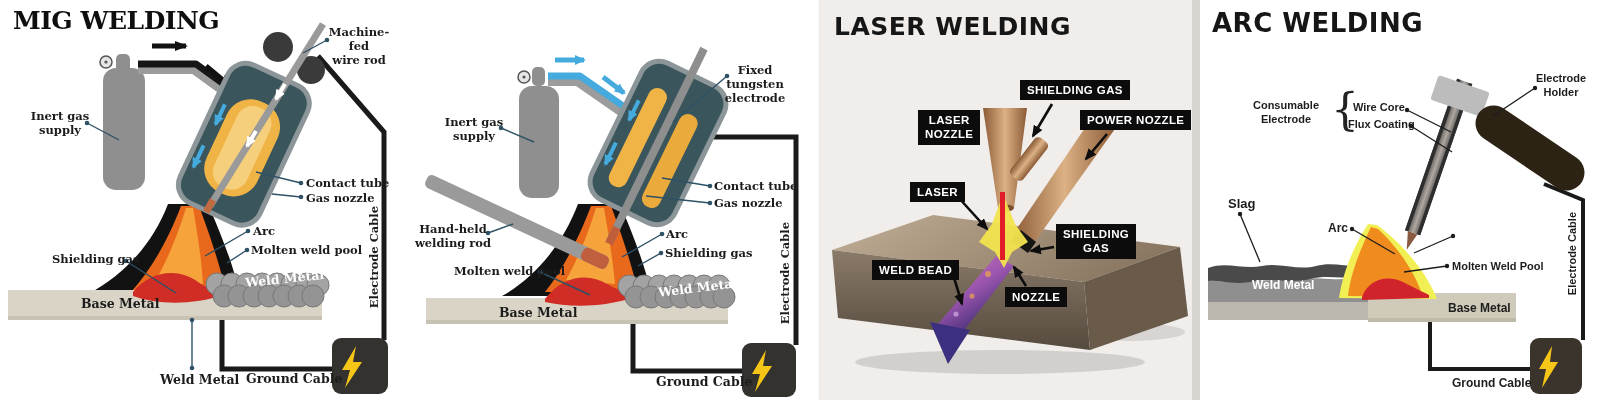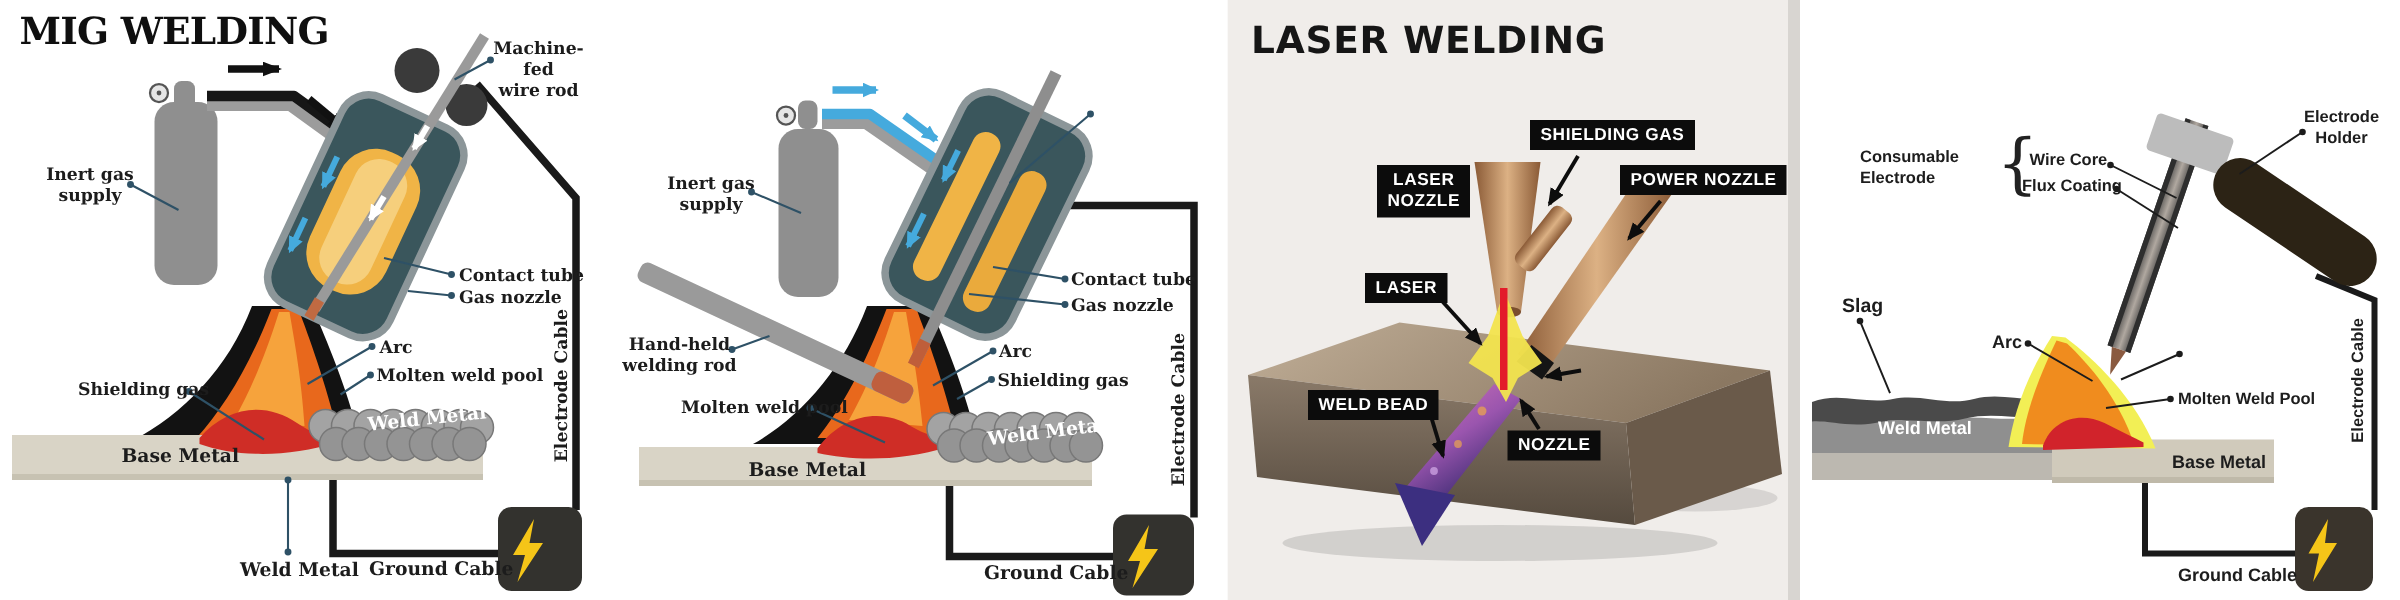--- a/index.html
+++ b/index.html
@@ -8,21 +8,21 @@
   .panel svg{position:absolute;left:0;top:0;}
   .lb{position:absolute;}
   .serif{font-family:"DejaVu Serif","Liberation Serif",serif;font-weight:700;font-size:11.5px;color:#1c1c1c;line-height:1.2;}
   .sans{font-family:"Liberation Sans","DejaVu Sans",sans-serif;font-weight:700;font-size:11px;color:#1d1d1d;line-height:1.25;}
   .t-serif{font-family:"DejaVu Serif","Liberation Serif",serif;font-weight:800;font-size:25px;letter-spacing:-0.5px;color:#0f0f0f;line-height:1;}
   .t-sans{font-family:"DejaVu Sans","Liberation Sans",sans-serif;font-weight:800;font-size:25px;letter-spacing:.5px;color:#161616;line-height:1;}
   .box{background:#0c0c0c;color:#fff;font-family:"Liberation Sans",sans-serif;font-weight:700;
        font-size:11.5px;letter-spacing:.4px;padding:3px 7px;line-height:1.25;text-align:center;}
   .pre{white-space:pre-line;}
   .ctr{text-align:center;}
-  .rt{text-align:left;}
+  .rt{text-align:center;}
   .white{color:#fff;}
   .vert{writing-mode:vertical-rl;transform:rotate(180deg);}
   .panel-laser{background:linear-gradient(90deg,#ffffff 0px,#ffffff 18px,#f0edea 19px,#f0edea 100%);padding-left:11px;}
   .brace{font-family:"DejaVu Serif",serif;font-weight:400;font-size:44px;line-height:1;color:#222;}
 </style>
 </head>
 <body>
 
 <div id="stage">
 
@@ -212,20 +212,22 @@
         <circle cx="327" cy="76" r="2.3"></circle>
           <circle cx="101" cy="128" r="2.3"></circle>
           <circle cx="310" cy="186" r="2.3"></circle>
           <circle cx="310" cy="203" r="2.3"></circle>
           <circle cx="262" cy="234" r="2.3"></circle>
           <circle cx="261" cy="253" r="2.3"></circle>
           <circle cx="140" cy="272" r="2.3"></circle>
           <circle cx="88" cy="233" r="2.3"></circle>
       </g>
     </svg>
+    <div class="lb serif pre ctr" style="left:312px;top:64px;width:86px">Fixed tungsten
+electrode</div>
     <div class="lb serif pre ctr" style="left:44px;top:116px;width:60px">Inert gas
 supply</div>
     <div class="lb serif pre ctr" style="left:14px;top:223px;width:78px">Hand-held
 welding rod</div>
     <div class="lb serif" style="left:314px;top:180px">Contact tube</div>
     <div class="lb serif" style="left:314px;top:197px">Gas nozzle</div>
     <div class="lb serif" style="left:266px;top:228px">Arc</div>
     <div class="lb serif" style="left:265px;top:247px">Shielding gas</div>
     <div class="lb serif" style="left:54px;top:265px">Molten weld pool</div>
     <div class="lb serif white" style="left:258px;top:280px;font-size:12.5px;transform:rotate(-7deg)">Weld Metal</div>
@@ -291,20 +293,22 @@
         <line x1="152" y1="271" x2="162" y2="304" marker-end="url(#l-ah)"></line>
         <line x1="226" y1="286" x2="214" y2="267" marker-end="url(#l-ah)"></line>
       </g>
     </svg>
     <div class="lb t-sans" style="left:34px;top:14px">LASER WELDING</div>
     <div class="lb box" style="left:220px;top:80px">SHIELDING GAS</div>
     <div class="lb box pre" style="left:118px;top:110px">LASER
 NOZZLE</div>
     <div class="lb box" style="left:280px;top:110px">POWER NOZZLE</div>
     <div class="lb box" style="left:110px;top:182px">LASER</div>
+    <div class="lb box pre" style="left:256px;top:224px">SHIELDING
+GAS</div>
     <div class="lb box" style="left:72px;top:260px">WELD BEAD</div>
     <div class="lb box" style="left:205px;top:287px">NOZZLE</div>
   </section>
 
   <section class="panel" style="left:1200px">
     <svg width="400" height="400" viewBox="0 0 400 400">
       <defs>
         <linearGradient id="a-rod" x1="0" y1="0" x2="1" y2="0">
             <stop offset="0" stop-color="#3f3f3f"></stop>
             <stop offset="0.5" stop-color="#b0a8a0"></stop>
@@ -351,20 +355,21 @@
       <g fill="#1c1c1c">
         <circle cx="335" cy="88" r="2.2"></circle>
           <circle cx="207" cy="110" r="2.2"></circle>
           <circle cx="211" cy="126" r="2.2"></circle>
           <circle cx="40" cy="214" r="2.2"></circle>
           <circle cx="152" cy="229" r="2.2"></circle>
           <circle cx="253" cy="236" r="2.2"></circle>
           <circle cx="247" cy="266" r="2.2"></circle>
       </g>
     </svg>
+    <div class="lb t-sans" style="left:12px;top:10px;font-size:26px">ARC WELDING</div>
     <div class="lb sans pre rt" style="left:40px;top:99px;width:92px">Consumable
 Electrode</div>
     <div class="lb brace" style="left:131px;top:88px">{</div>
     <div class="lb sans" style="left:153px;top:101px">Wire Core</div>
     <div class="lb sans" style="left:148px;top:118px">Flux Coating</div>
     <div class="lb sans pre ctr" style="left:332px;top:72px;width:58px">Electrode
 Holder</div>
     <div class="lb sans" style="left:28px;top:196px;font-size:13px">Slag</div>
     <div class="lb sans" style="left:128px;top:221px;font-size:12px">Arc</div>
     <div class="lb sans" style="left:252px;top:260px">Molten Weld Pool</div>

